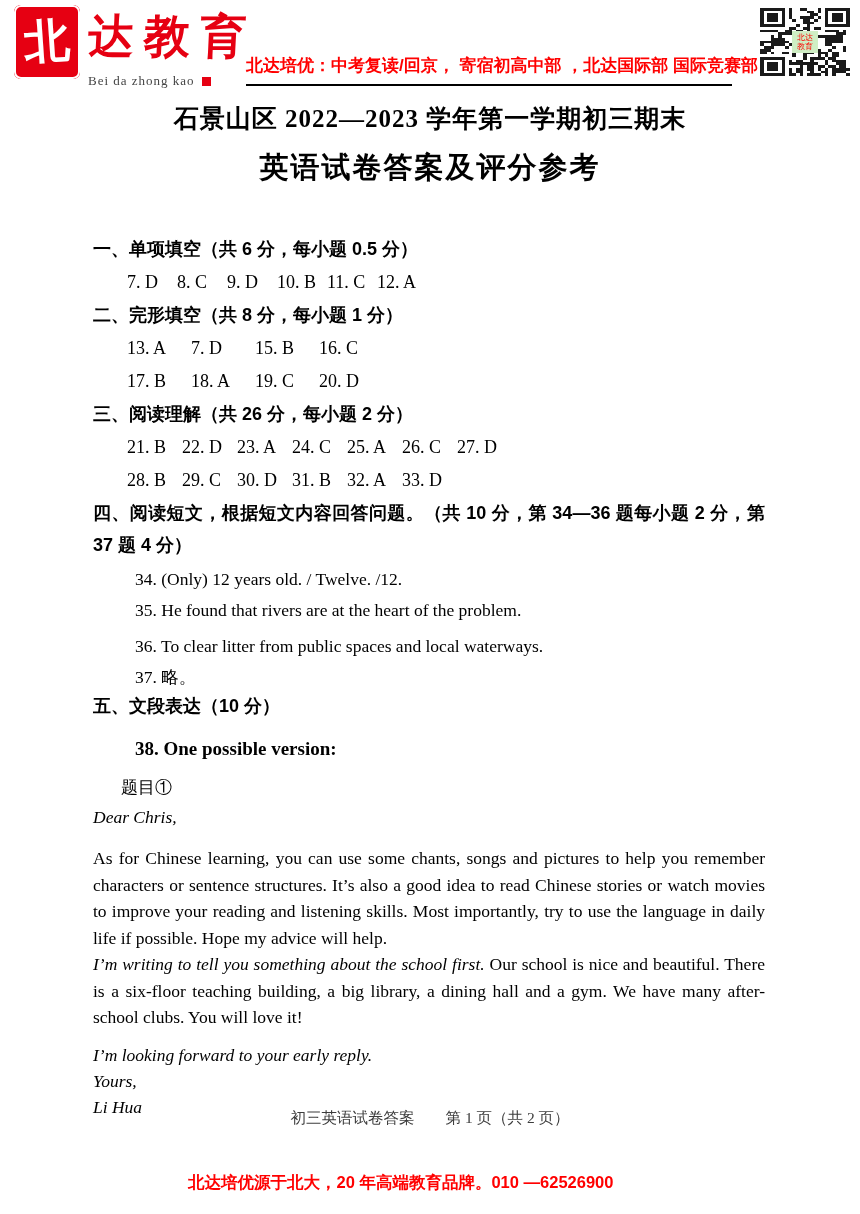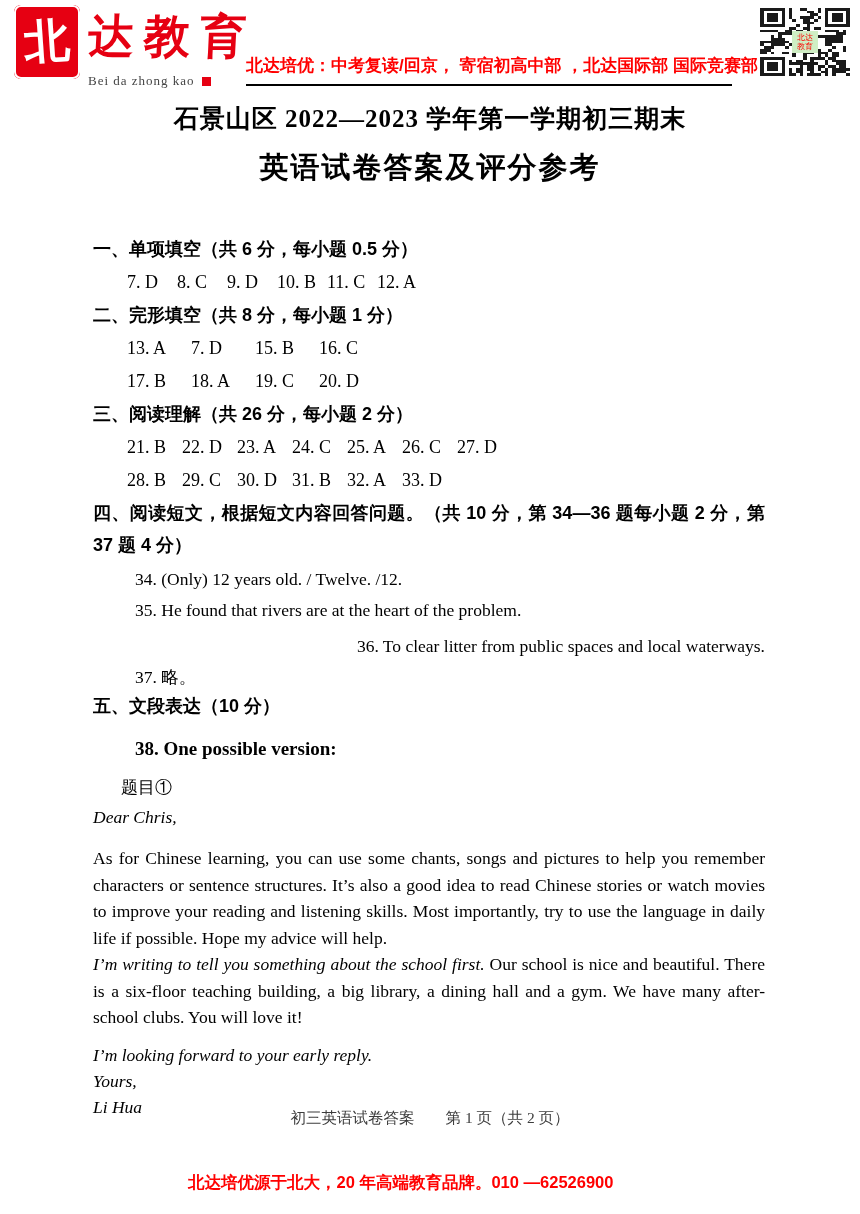--- a/index.html
+++ b/index.html
@@ -91,21 +91,21 @@
     font-family: "Liberation Sans", sans-serif;
     font-weight: bold; font-size: 18px; line-height: 33px;
   }
   .sec-head.justify { text-align: justify; line-height: 32px; }
   .answer-row { display: flex; padding-left: 34px; line-height: 33px; font-size: 18px; }
   .answer-row span { display: inline-block; }
   .w50 span { min-width: 50px; }
   .w62 span { min-width: 64px; }
   .w55 span { min-width: 55px; }
   .qa-item { padding-left: 42px; font-size: 17.5px; line-height: 26px; margin-top: 5px; }
-  .qa-item.gap { margin-top: 10px; text-align: right; }
+  .qa-item.gap { margin-top: 10px; }
   .essay-label {
     margin-top: 13px; padding-left: 42px;
     font-weight: bold; font-size: 19px; line-height: 26px;
     font-family: "Liberation Serif", serif;
   }
   .topic { margin-top: 14px; padding-left: 28px; font-size: 17px; line-height: 24px; }
   .salutation { font-style: italic; font-size: 17.5px; line-height: 28px; margin-top: 3px; }
   .para { font-size: 17.5px; line-height: 26.5px; text-align: justify; }
   .para i { font-style: italic; }
   .para2 { margin-top: 14px; }

